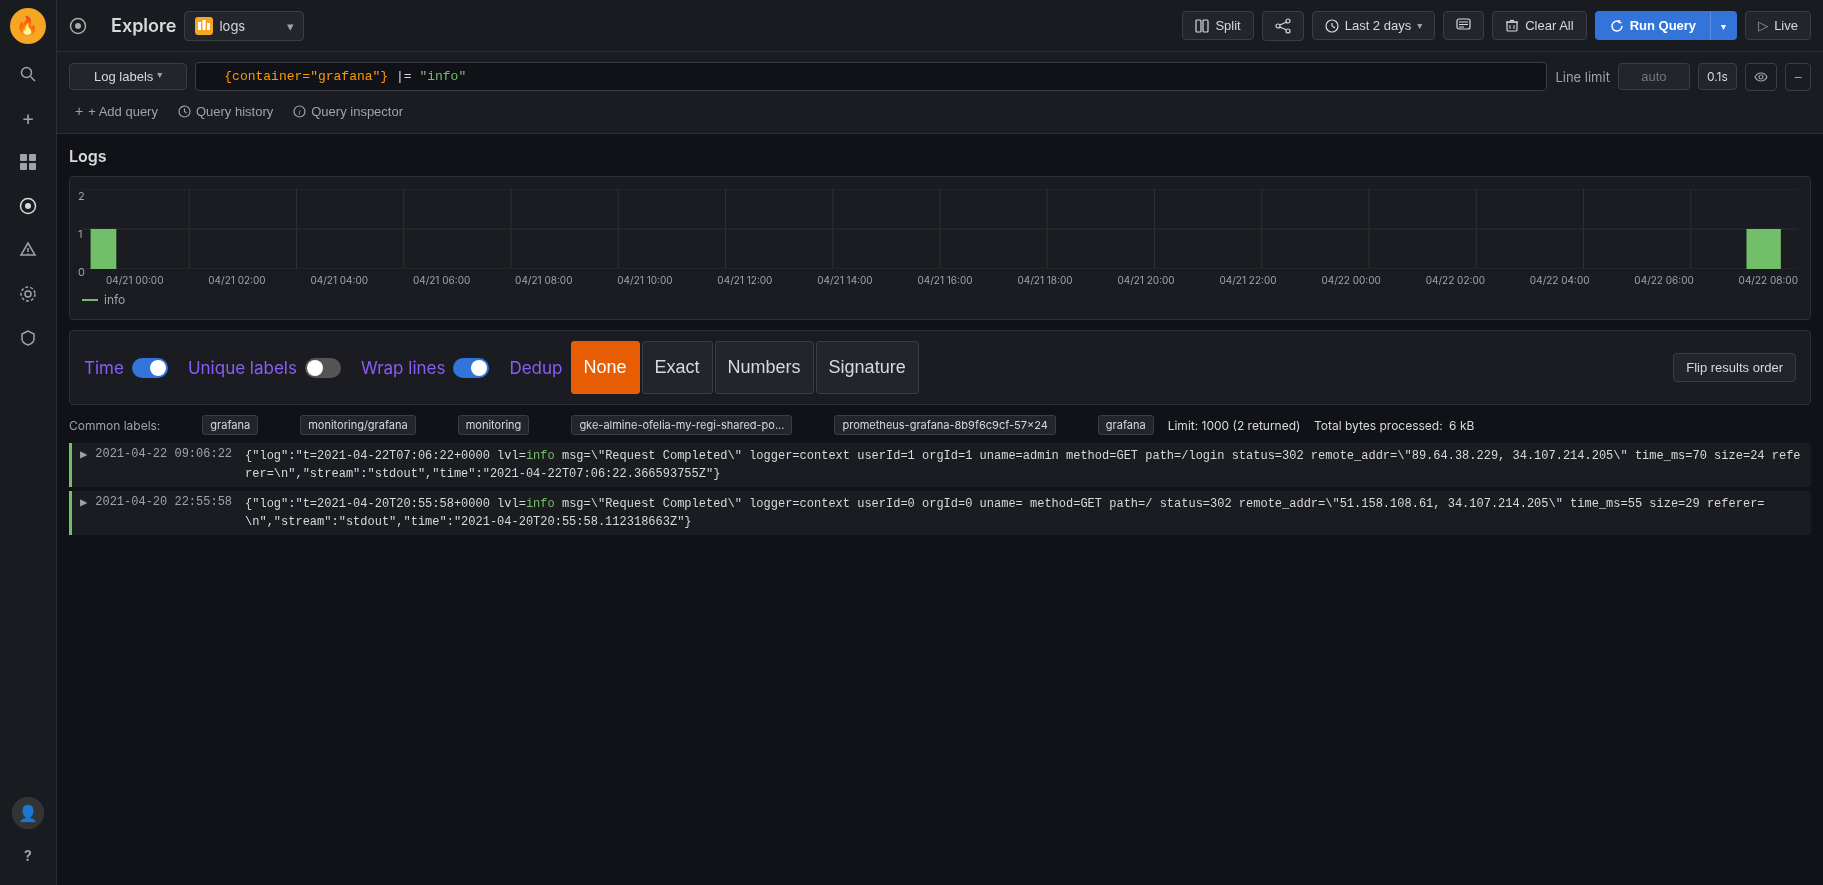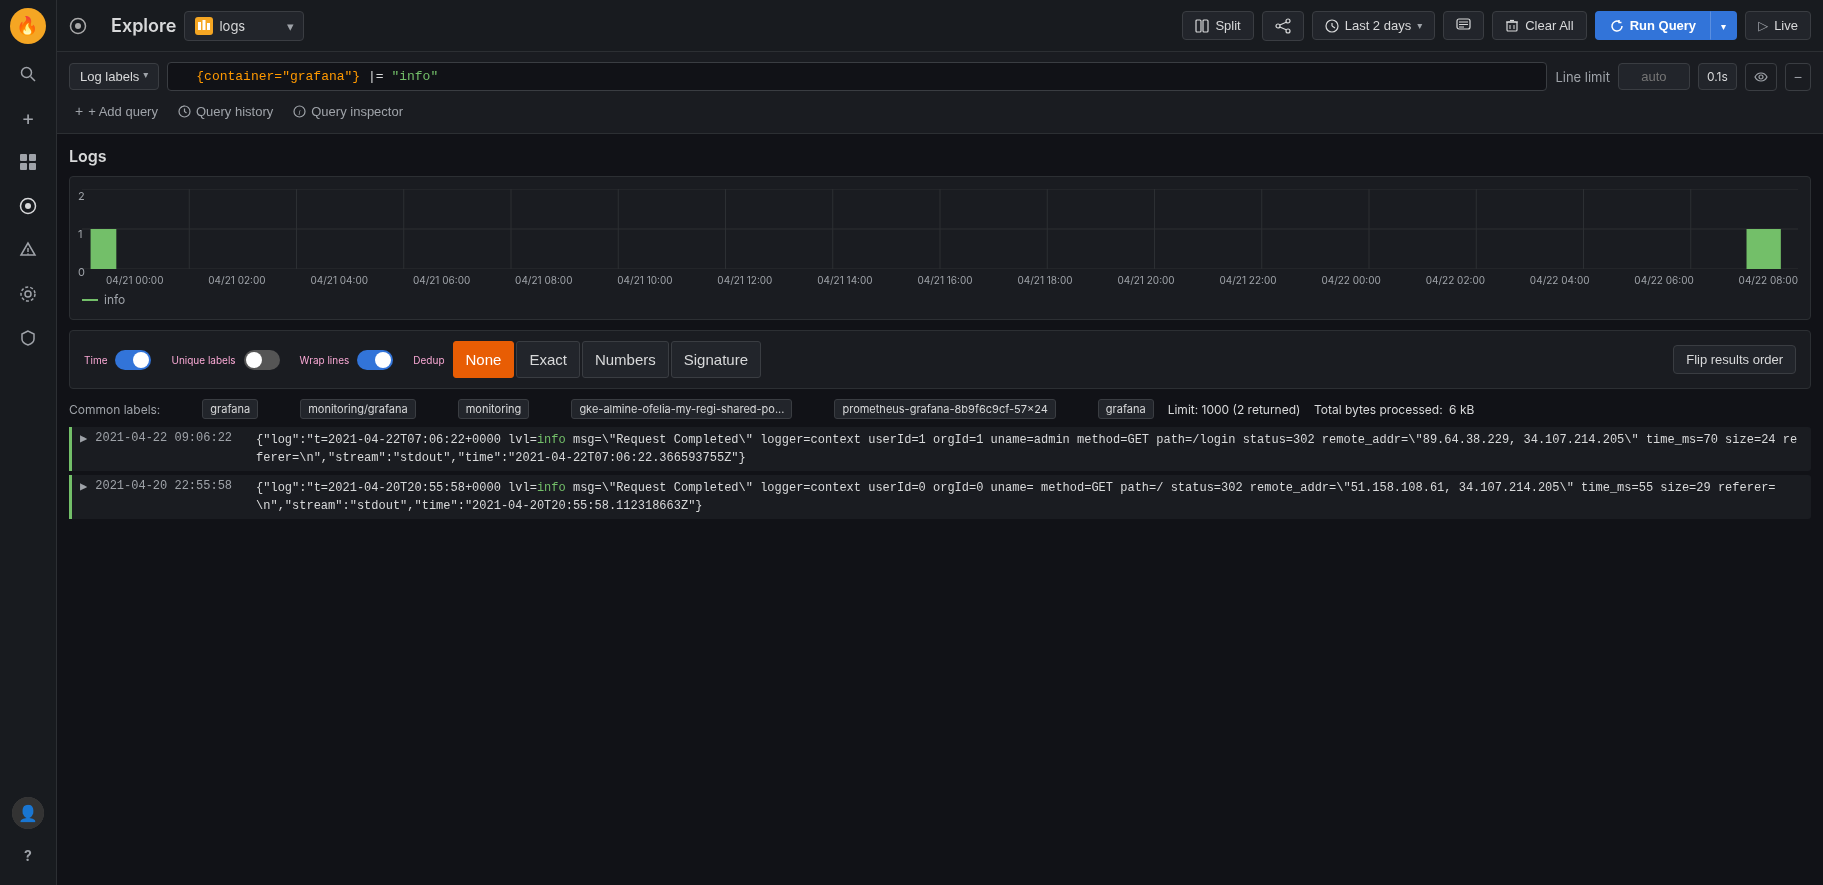--- a/index.html
+++ b/index.html
@@ -55,21 +55,21 @@
       border-radius: 0 4px 4px 0; padding: 6px 10px; cursor: pointer; color: #fff;
     }
 
     
     .query-area {
       background: #1a1c21; border-bottom: 1px solid #2c2f33; padding: 10px 12px; flex-shrink: 0;
     }
     .query-row { display: flex; align-items: center; gap: 8px; }
     .log-labels-btn {
       background: #22252b; border: 1px solid #3a3d42; border-radius: 4px;
-      padding: 5px 10px; cursor: pointer; color: #d8d9da; font-size: 13px;
+      padding: 5px 24px; cursor: pointer; color: #d8d9da; font-size: 13px;
       display: flex; align-items: flex-start; gap: 4px; white-space: nowrap; flex-shrink: 0;
     }
     .query-input {
       flex: 1; background: #111217; border: 1px solid #3a3d42; border-radius: 4px;
       padding: 6px 10px; color: #d8d9da; font-family: 'Courier New', monospace; font-size: 13px;
     }
     .query-input .orange { color: #ff9900; }
     .query-input .green { color: #73bf69; }
     .query-input .white { color: #d8d9da; }
     .line-limit-label { color: #9fa3a9; font-size: 13px; white-space: nowrap; flex-shrink: 0; }
@@ -112,38 +112,38 @@
     }
     .legend { display: flex; align-items: center; gap: 6px; margin-top: 6px; color: #9fa3a9; font-size: 12px; }
     .legend-line { width: 16px; height: 2px; background: #73bf69; display: inline-block; }
 
     
     .log-options {
       display: flex; align-items: center; gap: 20px; background: #1a1c21;
       border: 1px solid #2c2f33; border-radius: 4px; padding: 10px 14px;
       margin-bottom: 10px;
     }
-    .opt-label { color: #f9a8d4; font-size: 10px; text-align: right; }
+    .opt-label { color: #8b5cf6; font-size: 17px; text-align: right; }
     .toggle {
       width: 36px; height: 20px; border-radius: 10px; position: relative;
       cursor: pointer; display: inline-block; flex-shrink: 0;
     }
     .toggle.on { background: #3274d9; }
     .toggle.off { background: #555; }
     .toggle-knob {
       position: absolute; top: 2px; width: 16px; height: 16px;
       border-radius: 50%; background: #fff; transition: left 0.1s;
     }
     .toggle.on .toggle-knob { left: 18px; }
     .toggle.off .toggle-knob { left: 2px; }
     .opt-group { display: flex; align-items: center; gap: 8px; }
     .seg-btns { display: flex; gap: 2px; }
     .seg-btn {
-      padding: 9px 12px; border: 1px solid #3a3d42; background: #22252b;
-      color: #d8d9da; cursor: pointer; font-size: 15px; border-radius: 3px;
+      padding: 15px 12px; border: 1px solid #3a3d42; background: #22252b;
+      color: #d8d9da; cursor: pointer; font-size: 18px; border-radius: 3px;
     }
     .seg-btn.active { background: #e85d04; border-color: #e85d04; color: #fff; }
     .flip-btn {
       margin-left: auto; background: #22252b; border: 1px solid #3a3d42;
       border-radius: 4px; padding: 6px 12px; cursor: pointer; color: #d8d9da; font-size: 13px;
     }
 
     
     .common-labels {
       display: flex; align-items: center; gap: 6px; margin-bottom: 8px; flex-wrap: wrap;
@@ -156,21 +156,21 @@
     .cl-info { color: #9fa3a9; font-size: 12px; margin-left: 8px; }
     .cl-info span { color: #d8d9da; }
 
     
     .log-rows { font-family: 'Courier New', monospace; font-size: 12px; }
     .log-row {
       display: flex; border-left: 3px solid #73bf69; margin-bottom: 4px;
       background: #1a1c21; padding: 4px 8px; cursor: pointer; border-radius: 0 3px 3px 0;
     }
     .log-expand { color: #9fa3a9; margin-right: 8px; flex-shrink: 0; }
-    .log-time { color: #9fa3a9; white-space: nowrap; margin-right: 24px; flex-shrink: 0; }
+    .log-time { color: #9fa3a9; white-space: nowrap; margin-right: 13px; flex-shrink: 0; }
     .log-content { color: #d8d9da; line-height: 1.5; word-break: break-all; }
     .log-content .lvl-info { color: #73bf69; }
 
     
     ::-webkit-scrollbar { width: 6px; }
     ::-webkit-scrollbar-track { background: #111217; }
     ::-webkit-scrollbar-thumb { background: #3a3d42; border-radius: 3px; }
   </style>
 </head>
 <body>

